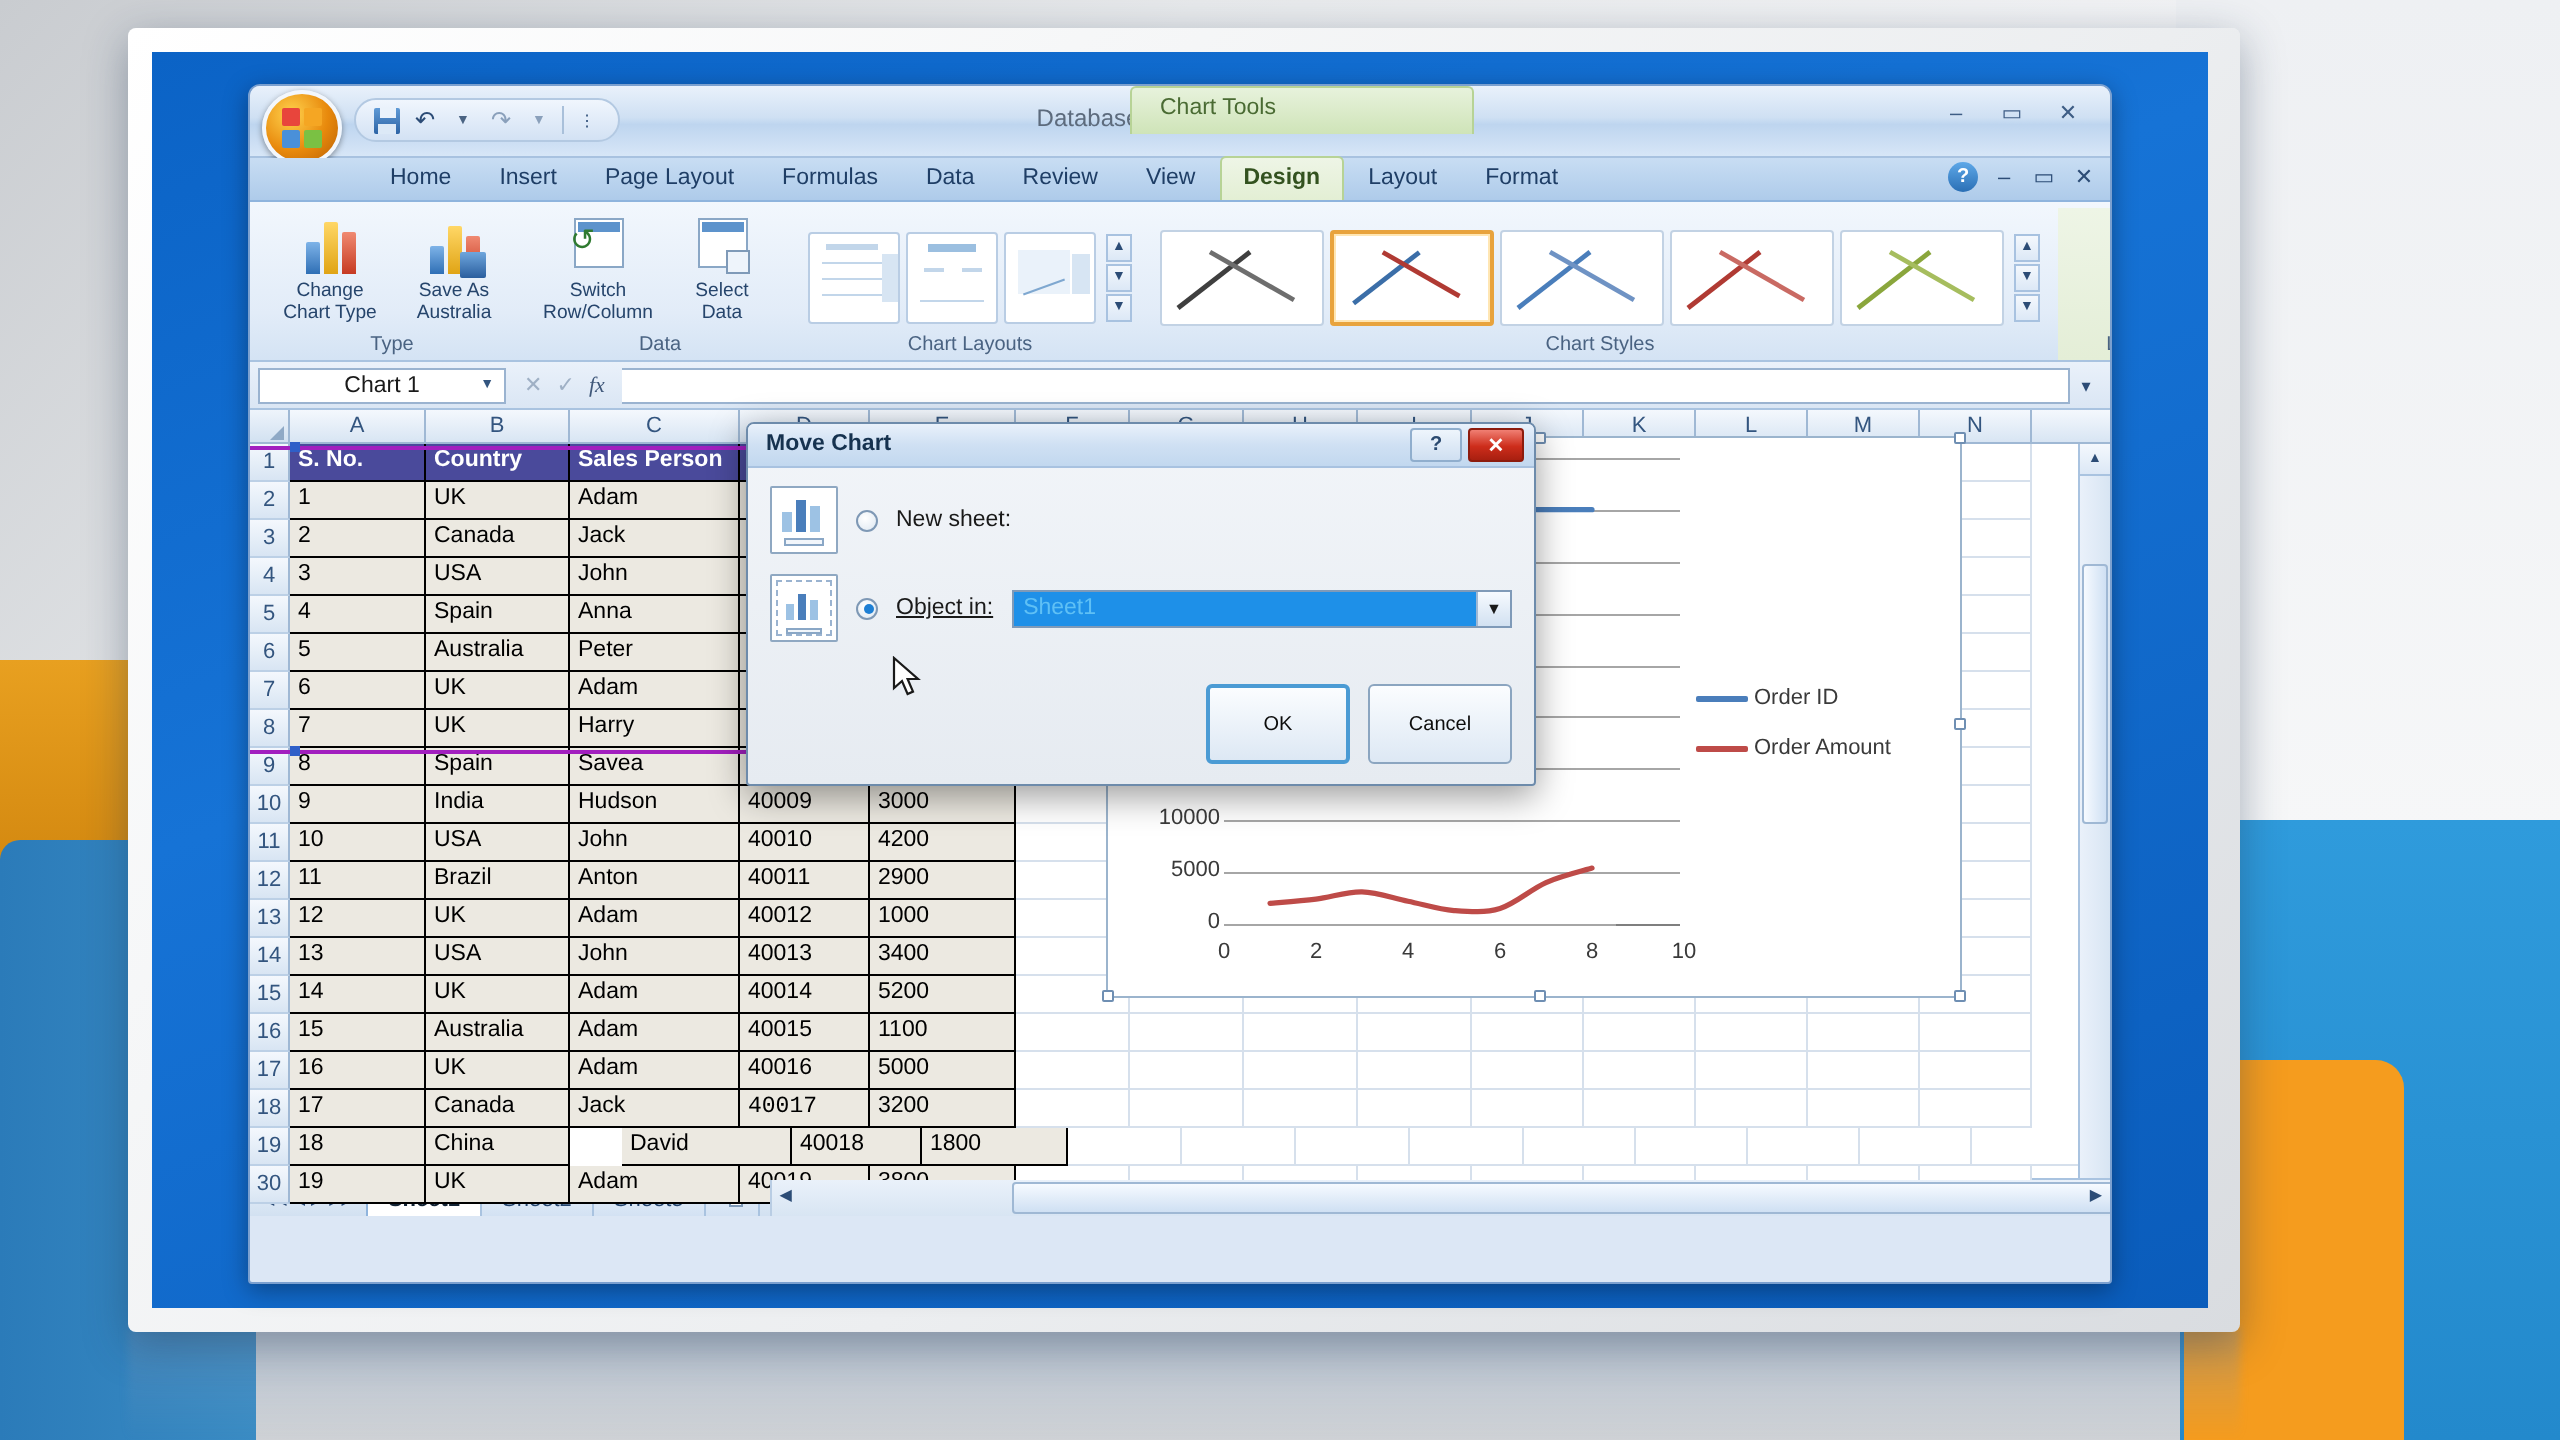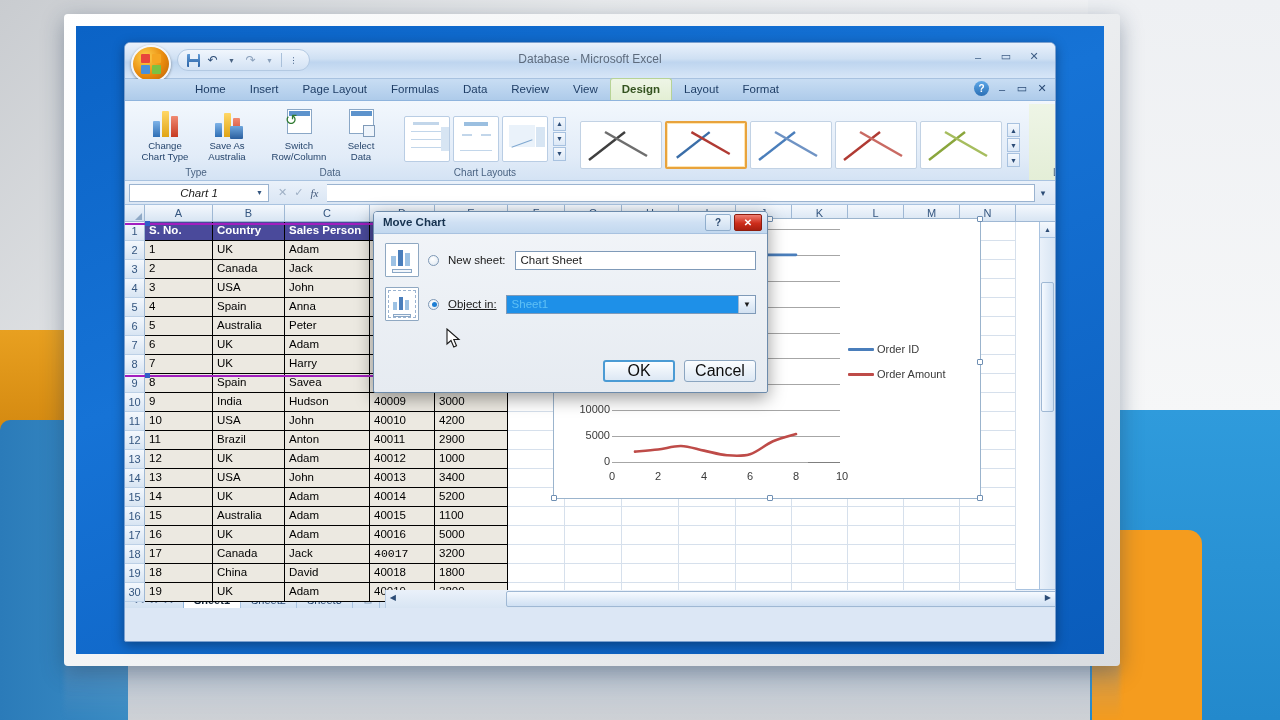--- a/index.html
+++ b/index.html
@@ -156,23 +156,23 @@
   }
   .loc-grp { background:linear-gradient(180deg,#eef5e6,#e4eed7); }
 
   
   .formulabar {
     height:24px; display:flex; align-items:center; gap:0;
     background:linear-gradient(180deg,#eaf1fa,#dae6f4);
     border-bottom:1px solid #a9c3e0; padding:0 4px;
   }
   .namebox {
-    width:140px; height:18px; background:#fff; border:1px solid #9ab3d0;
+    width:124px; height:18px; background:#fff; border:1px solid #9ab3d0;
     display:flex; align-items:center; justify-content:center; position:relative;
-    font-size:11.5px; color:#1a1a1a;font-style:italic;
+    font-size:11.5px; color:#1a1a1a;
   }
   .namebox .caret { position:absolute; right:5px; font-size:7px; color:#33557f; }
   .fx-grp { display:flex; align-items:center; gap:7px; padding:0 9px; }
   .fx-grp span { font-size:11px; color:#40587a; }
   .fx-ital { font-style:italic; font-family:"Liberation Serif", serif; font-size:13px; color:#2d4a70; }
   .formula-input { flex:1; height:18px; background:#fff; border:1px solid #9ab3d0; border-left:none; }
   .fb-caret { width:16px; text-align:center; font-size:9px; color:#2c4c76; }
 
   
   .gridwrap { position:relative; height:384px; background:#fff; }
@@ -315,21 +315,21 @@
     font-size:11.5px; color:#1a1a1a; padding:2px 0 0 5px;
   }
   .combo { flex:1; display:flex; height:19px; border:1px solid #7f9ab8; background:#fff; }
   .combo-val { flex:1; background:#1e90e8; color:#5fc0f5; font-size:11.5px; padding:2px 0 0 5px; }
   .combo-btn {
     width:17px; background:linear-gradient(180deg,#f6faff,#d2e1f1); border-left:1px solid #9fb8d4;
     display:flex; align-items:center; justify-content:center; font-size:8px; color:#1a1a1a;
   }
   .dlg-btns { position:absolute; right:11px; bottom:12px; display:flex; gap:9px; }
   .dlg-btn {
-    width:72px; height:22px; font-size:16px; color:#0c0c0c;
+    width:72px; height:40px; font-size:10px; color:#0c0c0c;
     background:linear-gradient(180deg,#fbfdff,#dde8f4);
     border:1px solid #8ba5c0; border-radius:3px;
     display:flex; align-items:center; justify-content:center;
   }
   .dlg-btn.default { border:2px solid #4b9bd4; }
   .cursor { position:absolute; left:446px; top:328px; z-index:60; }
 </style>
 </head>
 <body>
 
@@ -363,20 +363,21 @@
           <span class="save-ic"></span>
         </span>
       <span class="ic">↶</span>
       <span class="ic" style="font-size:7px;color:#4a6382">▼</span>
       <span class="ic" style="color:#8aa0bb">↷</span>
       <span class="ic" style="font-size:7px;color:#8aa0bb">▼</span>
       <span class="qat-sep"></span>
       <span class="ic" style="font-size:8px">⋮</span>
     </div>
     <div class="win-title">Database - Microsoft Excel</div>
+    <div class="chart-tools-tag">Chart Tools</div>
     <div class="win-ctrls">
       <span>–</span>
       <span>▭</span>
       <span>✕</span>
     </div>
   </div>
 
   <div class="tabstrip">
     <div class="tab">Home</div>
     <div class="tab">Insert</div>
@@ -522,20 +523,21 @@
             <path d="M8 38 L44 10" stroke="#8aa63c" stroke-width="2.4" fill="none"></path>
             <path d="M24 10 L66 34" stroke="#a6bd5e" stroke-width="2.4" fill="none"></path>
           </svg>
         </div>
         <div class="scroller">
           <div>▲</div>
           <div>▼</div>
           <div>▼</div>
         </div>
       </div>
+      <div class="grp-label">Chart Styles</div>
     </div>
     <div class="grp-sep"></div>
 
     <div class="grp loc-grp" style="padding:0 14px">
       <div class="grp-body">
         <div class="bigbtn">
           
           
         </div>
       </div>
@@ -885,21 +887,21 @@
             <div class="cell empty" style="width: 57px;"></div>
             <div class="cell empty" style="width: 56px;"></div>
             <div class="cell empty" style="width: 56px;"></div>
             <div class="cell empty" style="width: 56px;"></div>
             <div class="cell empty" style="width: 56px;"></div>
             <div class="cell empty" style="width: 56px;"></div>
           </div>
           <div class="row">
             <div class="cell" style="width: 68px;">18</div>
             <div class="cell" style="width: 72px;">China</div>
-            <div class="cell" style="width: 85px;">David</div>
+            <div class="cell" style="width: 85px; margin-left: 26px;">David</div>
             <div class="cell" style="width: 65px;">40018</div>
             <div class="cell" style="width: 73px;">1800</div>
             <div class="cell empty" style="width: 57px;"></div>
             <div class="cell empty" style="width: 57px;"></div>
             <div class="cell empty" style="width: 57px;"></div>
             <div class="cell empty" style="width: 57px;"></div>
             <div class="cell empty" style="width: 56px;"></div>
             <div class="cell empty" style="width: 56px;"></div>
             <div class="cell empty" style="width: 56px;"></div>
             <div class="cell empty" style="width: 56px;"></div>
@@ -1023,21 +1025,20 @@
       <span class="opt-icon">
         <span style="position:absolute;left:5px;top:4px;display:flex;align-items:flex-end;gap:2px;height:18px">
           <i style="display:block;width:5px;height:10px;background:#9dc2e4"></i>
           <i style="display:block;width:5px;height:16px;background:#4a7ebb"></i>
           <i style="display:block;width:5px;height:13px;background:#9dc2e4"></i>
         </span>
         <span style="position:absolute;left:6px;bottom:3px;width:20px;height:4px;border:1px solid #8aa7c6;background:#f2f6fb"></span>
       </span>
       <span class="radio"></span>
       <span class="opt-label">New sheet:</span>
-      <span class="txtfield">Chart Sheet</span>
     </div>
 
     <div class="opt-row">
       <span class="opt-icon">
         <span style="position:absolute;left:2px;top:2px;right:2px;bottom:2px;border:1px dashed #9ab3d0"></span>
         <span style="position:absolute;left:7px;top:7px;display:flex;align-items:flex-end;gap:2px;height:15px">
           <i style="display:block;width:4px;height:8px;background:#9dc2e4"></i>
           <i style="display:block;width:4px;height:13px;background:#4a7ebb"></i>
           <i style="display:block;width:4px;height:10px;background:#9dc2e4"></i>
         </span>

